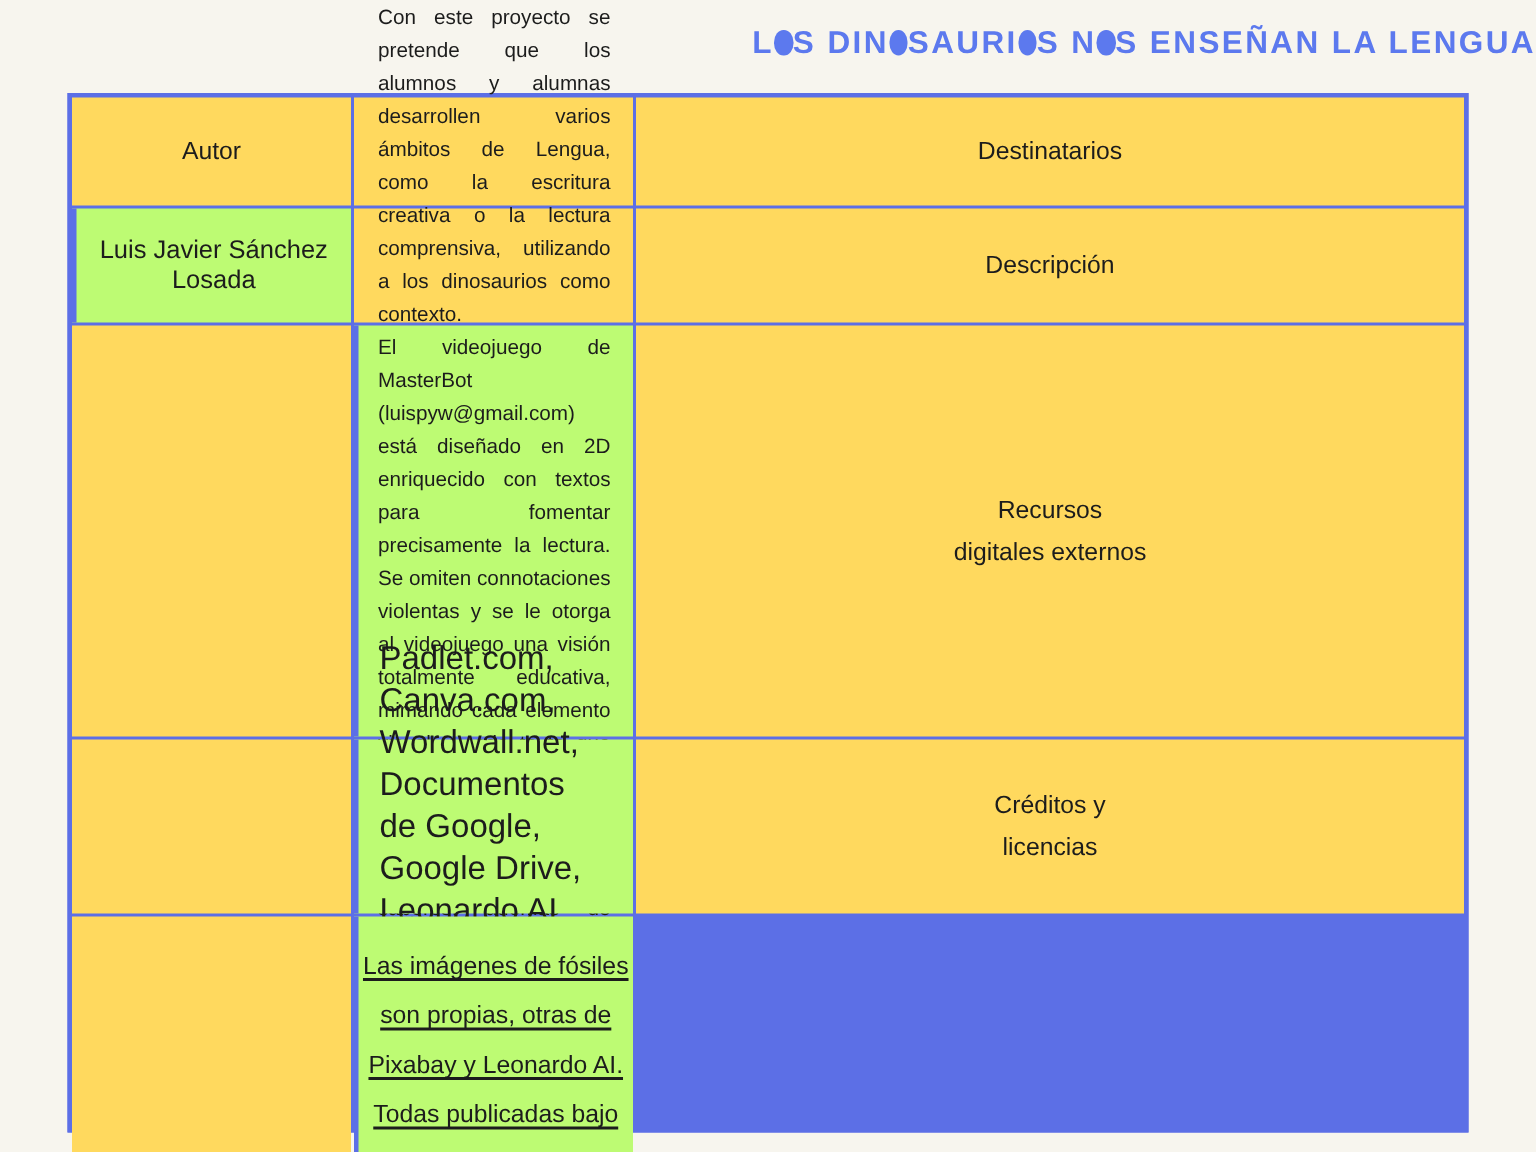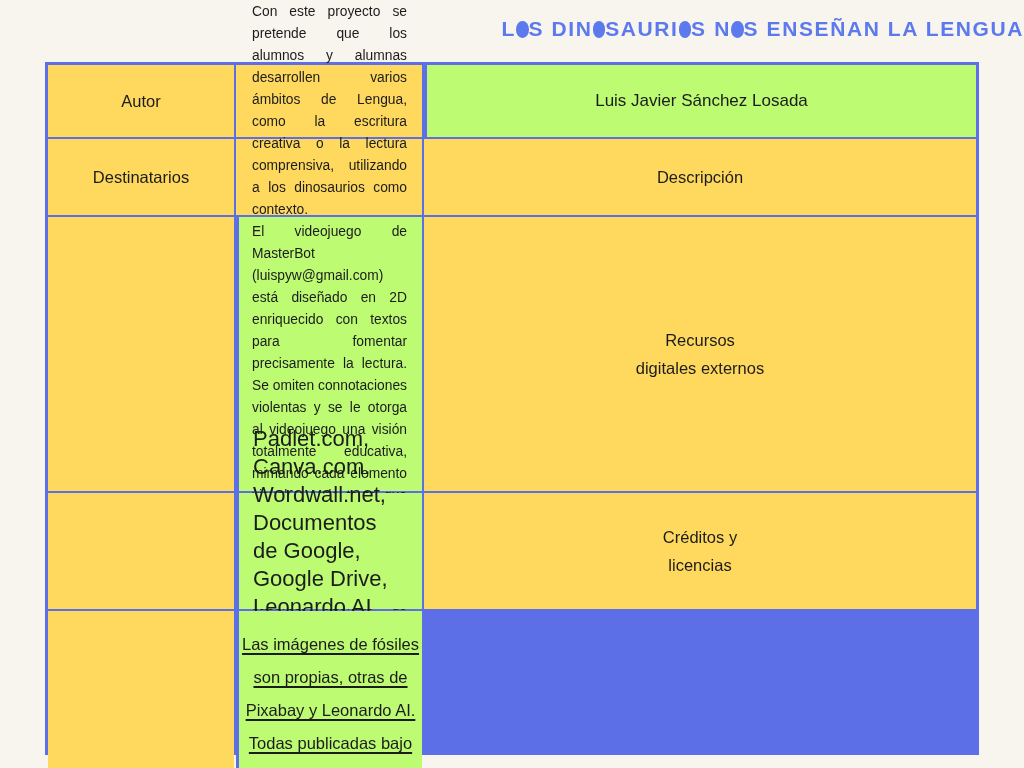--- a/index.html
+++ b/index.html
@@ -93,26 +93,26 @@
 <body>
 
 <h1 class="page-title">L<span class="oball">O</span>S DIN<span class="oball">O</span>SAURI<span class="oball">O</span>S N<span class="oball">O</span>S ENSEÑAN LA LENGUA</h1>
 
 <div class="doc-table">
 
   <div class="cell cell-yellow label-cell">
     <div class="label-text">Autor</div>
   </div>
   <div class="cell cell-yellow"></div>
+  <div class="cell cell-yellow label-cell">
+    <div class="label-text">Destinatarios</div>
+  </div>
+
   <div class="cell cell-green value-center">
     <div>Luis Javier Sánchez Losada</div>
-  </div>
-
-  <div class="cell cell-yellow label-cell">
-    <div class="label-text">Destinatarios</div>
   </div>
   <div class="cell cell-yellow"></div>
 
   <div class="cell cell-yellow label-cell">
     <div class="label-text">Descripción</div>
   </div>
   <div class="cell cell-yellow"></div>
   <div class="cell cell-green desc-cell">
     <p>Con este proyecto se pretende que los alumnos y alumnas desarrollen varios ámbitos de Lengua, como la escritura creativa o la lectura comprensiva, utilizando a los dinosaurios como contexto.</p>
     <p>El videojuego de MasterBot (luispyw@gmail.com) está diseñado en 2D enriquecido con textos para fomentar precisamente la lectura. Se omiten connotaciones violentas y se le otorga al videojuego una visión totalmente educativa, mimando cada elemento visual y cada texto que aparece en pantalla, ya que el objetivo se basa en la interiorización de valores y adquisición de saberes, además de ofrecer la posibilidad de convertirse en una herramienta de evaluación diferente.</p>

